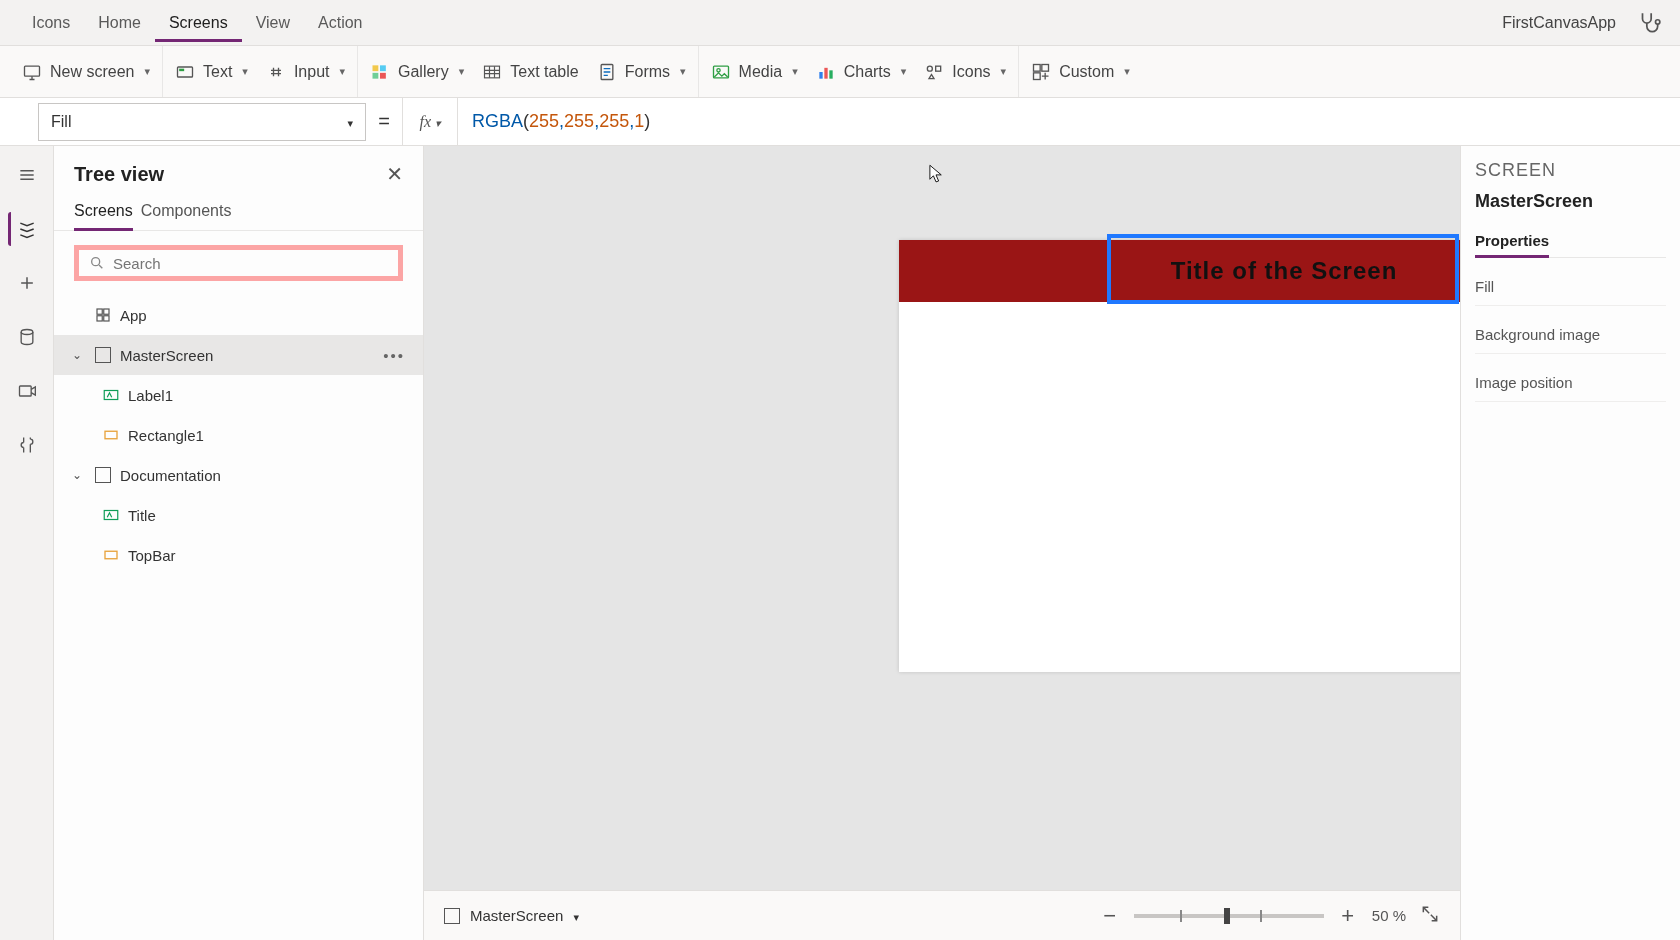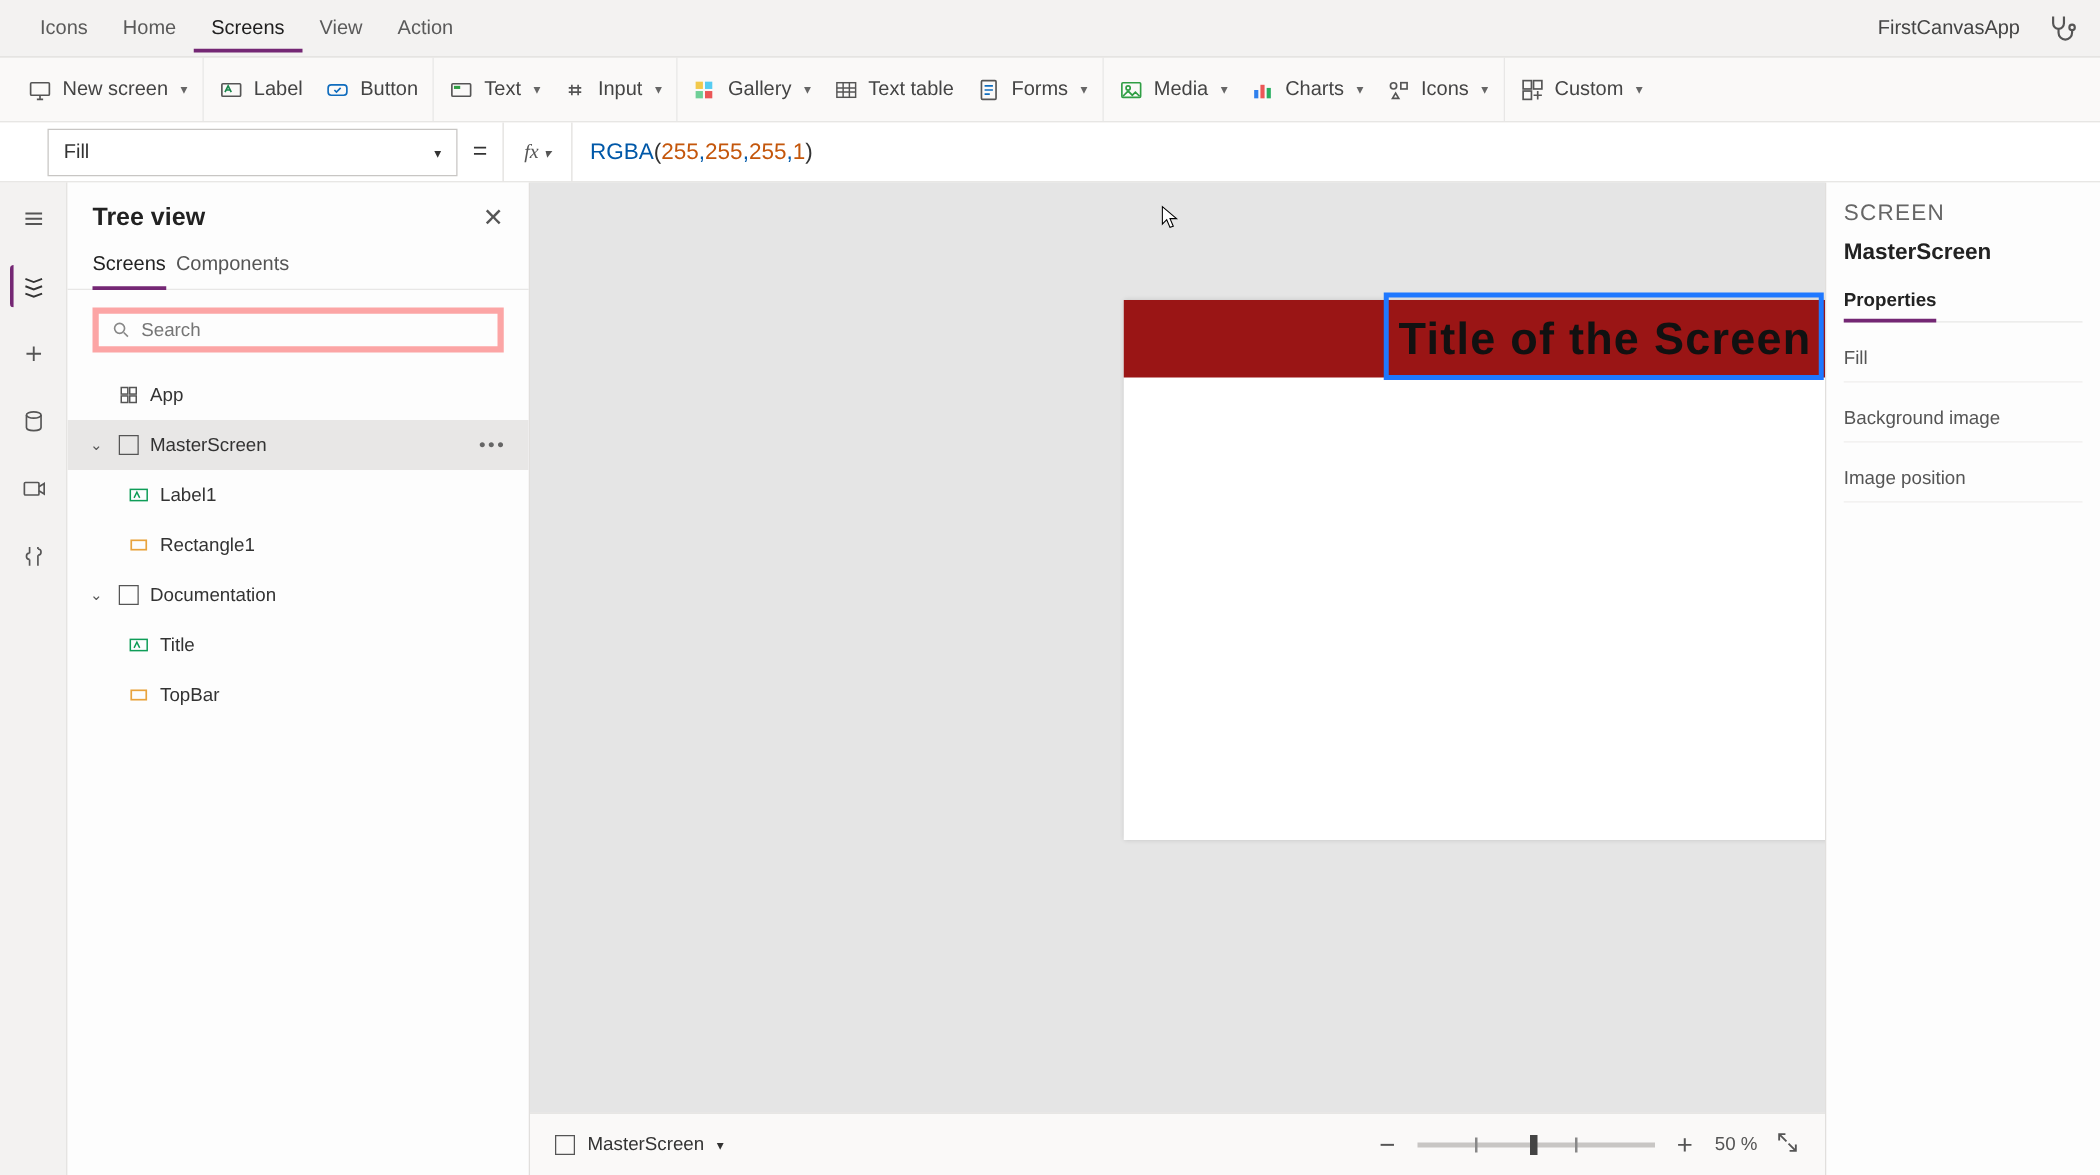--- a/index.html
+++ b/index.html
@@ -74,21 +74,21 @@
 .ticon svg{width:18px;height:18px;}
 
 
 .canvas-wrap { flex:1; background:#e5e5e5; position:relative; display:flex; flex-direction:column;}
 .canvas-scroll { flex:1; position:relative; overflow:hidden;}
 .artboard { position:absolute; left:475px; top:94px; width:770px; height:432px; background:#fff; box-shadow: 0 0 4px rgba(0,0,0,.15);}
 .topbar { position:absolute; left:0; top:0; width:770px; height:62px; background:#9a1515;}
 .title-label {
   position:absolute; left:210px; top:0; width:350px; height:62px;
   display:flex; align-items:center; justify-content:center;
-  font-size:36px; font-weight:700; color:#111; letter-spacing:1px;
+  font-size:24px; font-weight:700; color:#111; letter-spacing:1px;
 }
 .selection { position:absolute; border: 4px solid #1f78ff; pointer-events:none; }
 
 .cursor-arrow {
   position:absolute; left:505px; top:18px; width:14px; height:20px;
 }
 
 
 .canvas-footer { height:50px; background:#faf9f8; border-top:1px solid #e1dfdd; display:flex; align-items:center; padding:0 20px; gap:12px;}
 .canvas-footer .screen-sel { display:flex; align-items:center; gap:10px; font-size:15px; color:#333;}
@@ -140,36 +140,20 @@
           <path d="M9 21h6M12 17v4"></path>
         </svg>
       <span>New screen</span>
       <span class="chev">▾</span>
     </div>
   </div>
   <div class="group">
     <div class="ctrl">
       <svg viewBox="0 0 24 24" fill="none" stroke="#555" stroke-width="1.6">
           <rect x="3" y="6" width="18" height="12" rx="1"></rect>
-          <path d="M6 14l3-6 3 6M7 12h4" stroke="#18864b"></path>
-        </svg>
-      <span>Label</span>
-    </div>
-    <div class="ctrl">
-      <svg viewBox="0 0 24 24" fill="none" stroke="#0f6cbd" stroke-width="1.6">
-          <rect x="3" y="7" width="18" height="10" rx="3"></rect>
-          <path d="M9 12l2 2 4-4"></path>
-        </svg>
-      <span>Button</span>
-    </div>
-  </div>
-  <div class="group">
-    <div class="ctrl">
-      <svg viewBox="0 0 24 24" fill="none" stroke="#555" stroke-width="1.6">
-          <rect x="3" y="6" width="18" height="12" rx="1"></rect>
           <rect x="5" y="8" width="6" height="3" fill="#2f9e44" stroke="none"></rect>
         </svg>
       <span>Text</span>
         <span class="chev">▾</span>
     </div>
     <div class="ctrl">
       <svg viewBox="0 0 24 24" fill="none" stroke="#555" stroke-width="1.6">
           <path d="M6 10h12M6 14h12M9 7v10M15 7v10"></path>
         </svg>
       <span>Input</span>

